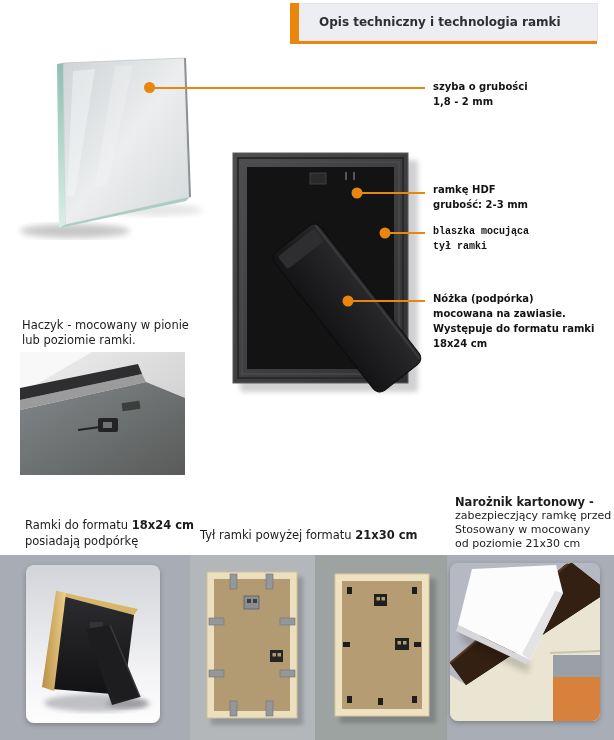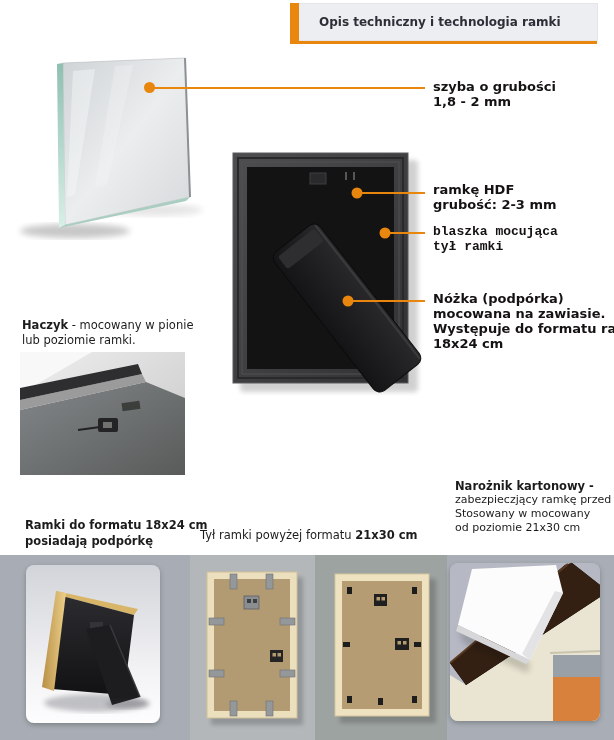--- a/index.html
+++ b/index.html
@@ -8,28 +8,28 @@
 
   
   .header-panel{position:absolute;left:290px;top:3px;width:308px;height:38px;
                 background:#EDEEF1;border:1px solid #e4e5e9;box-sizing:border-box;}
   .header-accent-bar{position:absolute;left:290px;top:3px;width:9px;height:41px;background:#E8860D;}
   .header-underline{position:absolute;left:299px;top:41px;width:298px;height:3px;background:#E8860D;}
   .header-title{position:absolute;left:319px;top:3px;height:38px;line-height:38px;
                 font-size:12px;font-weight:bold;color:#2E2E38;white-space:nowrap;}
 
   
-  .callout{position:absolute;font-size:13px;font-weight:bold;line-height:15px;color:#151311;white-space:nowrap;}
+  .callout{position:absolute;font-size:10px;font-weight:bold;line-height:15px;color:#151311;white-space:nowrap;}
   .callout-line{position:absolute;height:2px;background:#E8860D;}
   .callout-dot{position:absolute;width:11px;height:11px;border-radius:50%;background:#E8860D;}
 
   .bodytext{position:absolute;font-size:11.5px;line-height:15px;color:#1c1c1c;white-space:nowrap;}
-  .bodytext b{font-weight:bold;}
+  .bodytext b{font-weight:normal;}
   .naroznik{position:absolute;left:455px;top:479px;font-size:11px;line-height:14px;color:#1c1c1c;white-space:nowrap;}
-  .naroznik .nb{font-weight:bold;font-size:11.5px;}
+  .naroznik .nb{font-weight:bold;font-size:11.5px;margin-top:16px;}
 
   .caption{position:absolute;font-size:11.5px;line-height:16px;color:#1c1c1c;white-space:nowrap;}
 
   
   .strip-seg{position:absolute;top:555px;height:185px;}
   .seg-a{left:0;width:190px;background:#a8adb5;}
   .seg-b{left:190px;width:125px;background:#b3b7ba;}
   .seg-c{left:315px;width:132px;background:#9da3a1;}
   .seg-d{left:447px;width:167px;background:#a9aeb6;}
 
@@ -165,21 +165,21 @@
     </svg>
   </div>
 
   <div class="naroznik">
     <div class="nb">Narożnik kartonowy -</div>
     <div>zabezpieczjący ramkę przed</div>
     <div>Stosowany w mocowany</div>
     <div>od poziomie 21x30 cm</div>
   </div>
 
-  <div class="caption" style="left:25px;top:517px;font-weight:bold;">
+  <div class="caption" style="left:25px;top:517px;">
     <div>
       <span>Ramki do formatu </span><b>18x24 cm</b>
     </div>
     <div>posiadają podpórkę</div>
   </div>
   <div class="caption" style="left:200px;top:527px;">
     <span>Tył ramki powyżej formatu </span><b>21x30 cm</b>
   </div>
 
   <div class="strip-seg seg-a"></div>

